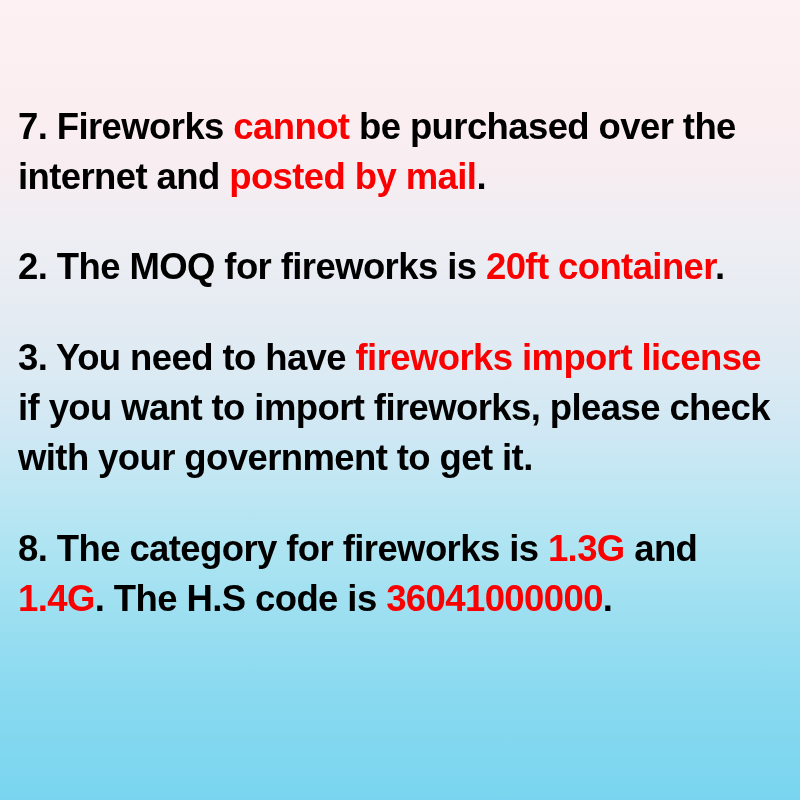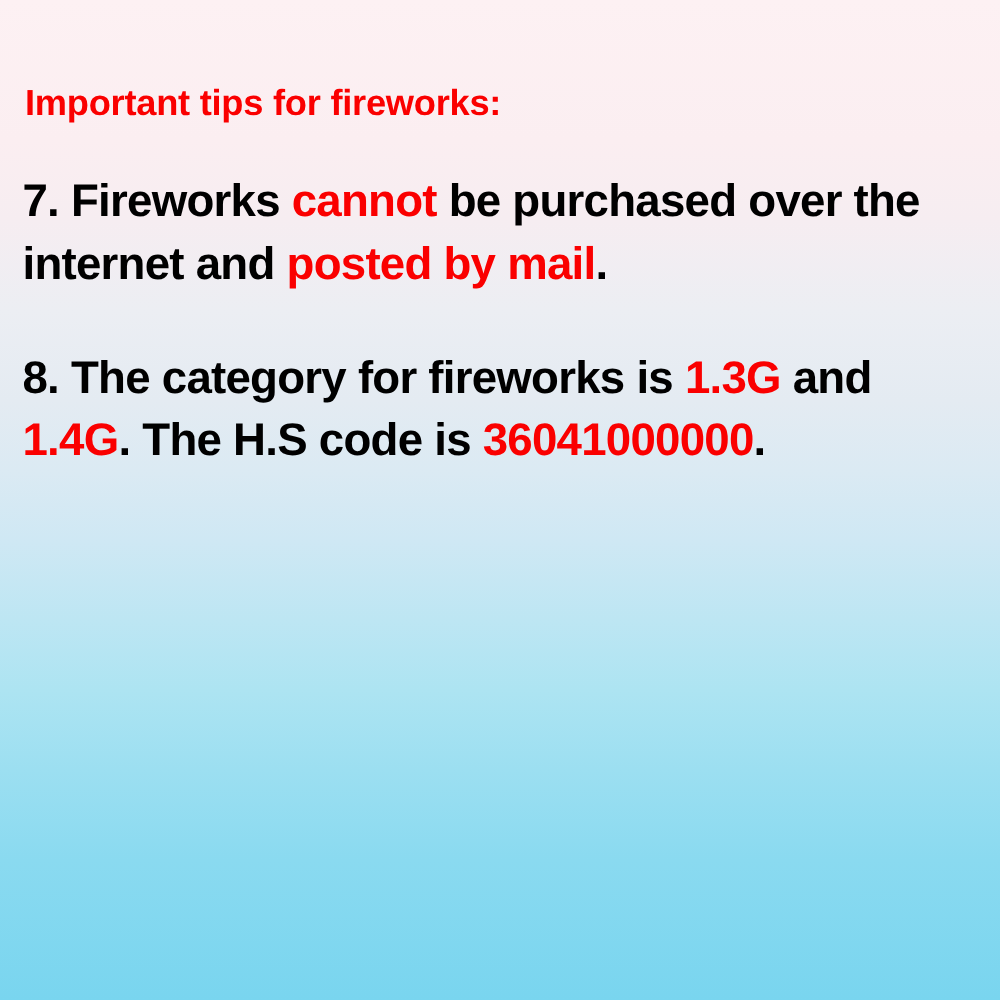--- a/index.html
+++ b/index.html
@@ -68,22 +68,23 @@
     color: #fa0000;
     text-align: center;
   }
 </style>
 </head>
 <body>
 
 <div id="poster">
   <div class="doc-body">
 
-    <h1 class="heading">Important tips for fireworks:</h1>
 
     <p class="tip tip-1"><span>7. Fireworks </span><span class="hl">cannot</span><span> be purchased over the internet and </span><span class="hl">posted by mail</span><span>.</span></p>
 
+    <p class="tip tip-2"><span>2. The MOQ for fireworks is </span><span class="hl">20ft container</span><span>.</span></p>
 
+    <p class="tip tip-3"><span>3. You need to have </span><span class="hl">fireworks import license</span><span> if you want to import fireworks, please check with your government to get it.</span></p>
 
     <p class="tip tip-4"><span>8. The category for fireworks is </span><span class="hl">1.3G</span><span> and </span><span class="hl">1.4G</span><span>. The H.S code is </span><span class="hl">36041000000</span><span>.</span></p>
 
   </div>
 </div>
 
 </body></html>

